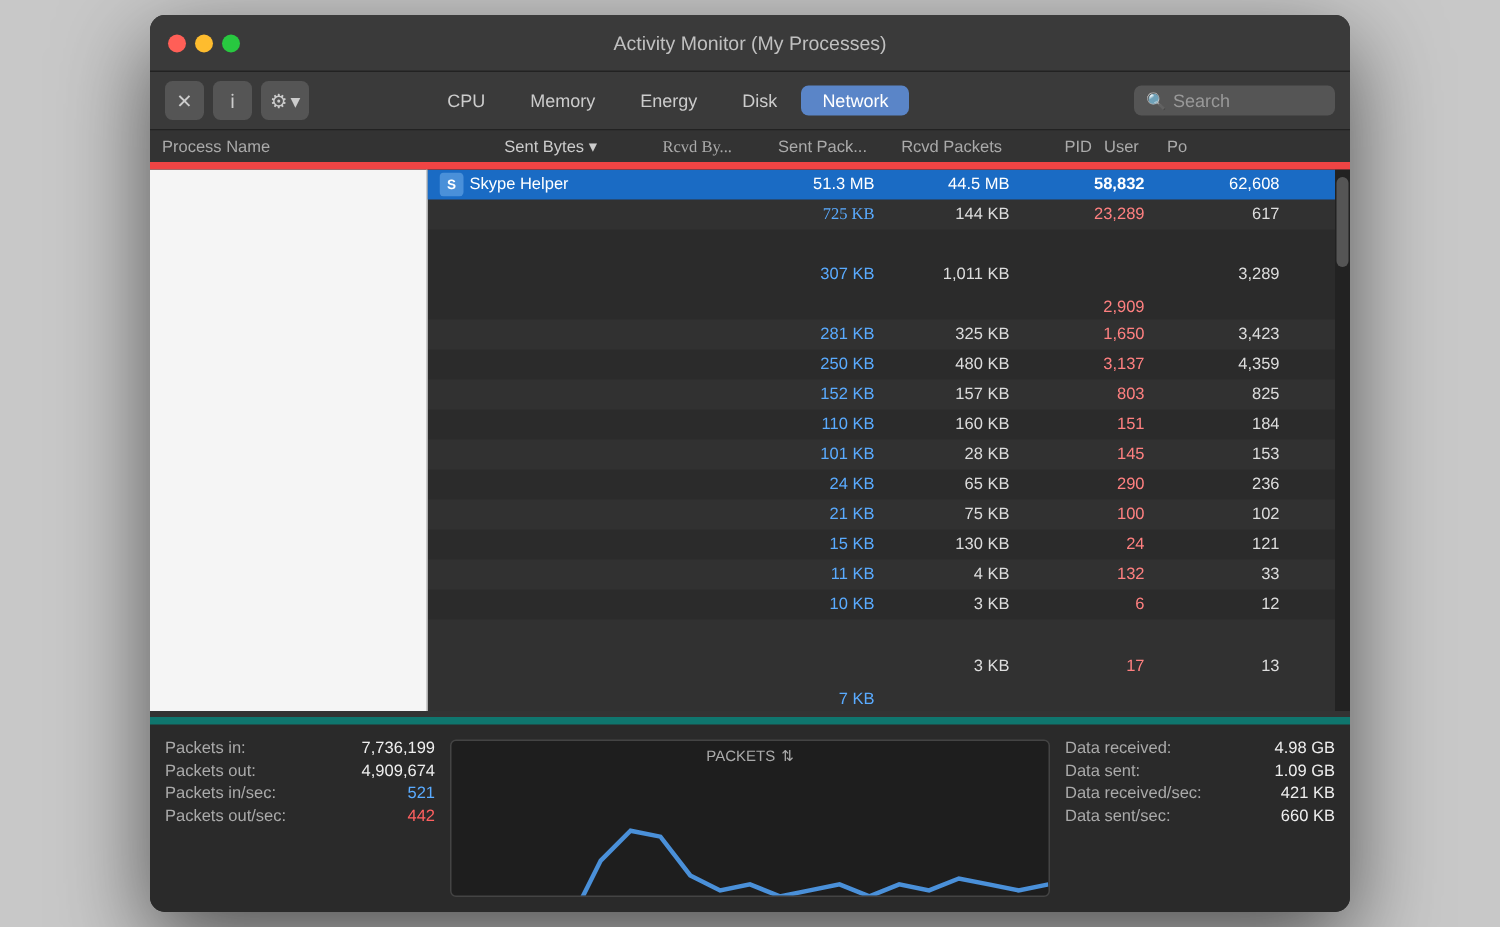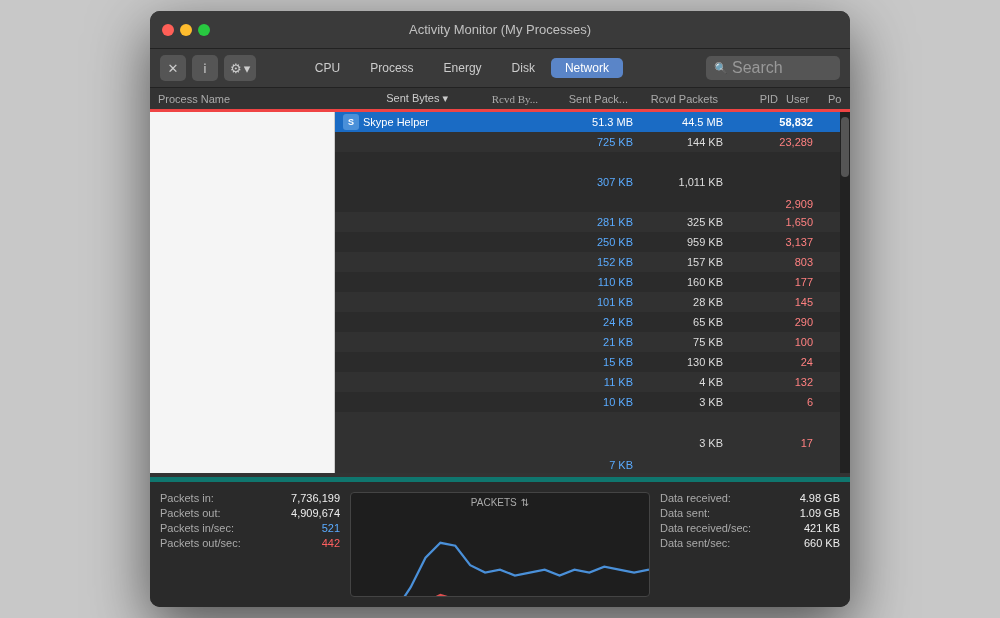--- a/index.html
+++ b/index.html
@@ -7,21 +7,21 @@
       background: #c8c8c8;
       display: flex;
       align-items: center;
       justify-content: center;
       width: 1000px;
       height: 618px;
       font-family: -apple-system, BlinkMacSystemFont, 'Helvetica Neue', Arial, sans-serif;
     }
 
     .window {
-      width: 700px;
+      width: 800px;
       background: #2b2b2b;
       border-radius: 10px;
       box-shadow: 0 20px 60px rgba(0,0,0,0.6);
       overflow: hidden;
       display: flex;
       flex-direction: column;
     }
 
     
     .titlebar {
@@ -112,32 +112,32 @@
       border-radius: 5px;
       padding: 3px 8px;
       gap: 4px;
       margin-left: auto;
     }
     .search-box input {
       background: transparent;
       border: none;
       outline: none;
       color: #ccc;
-      font-size: 16px;
+      font-size: 12px;
       width: 100px;
     }
     .search-box input::placeholder { color: #999; }
     .search-icon { color: #999; font-size: 11px; }
 
     
     .col-headers {
       display: flex;
       align-items: center;
       background: #333;
-      border-bottom: 3px solid #ef4444;
+      border-bottom: 5px solid #ef4444;
       padding: 4px 8px;
       font-size: 11px;
       color: #aaa;
       user-select: none;
     }
     .col-process { flex: 0 0 200px; }
     .col-sent { flex: 0 0 90px; text-align: right; color: #ccc; }
     .col-rcvd { flex: 0 0 90px; text-align: right; font-family: Liberation Serif, serif; }
     .col-sentpkt { flex: 0 0 90px; text-align: right; }
     .col-rcvdpkt { flex: 0 0 90px; text-align: right; }
@@ -318,21 +318,21 @@
     <button class="toolbar-btn">
       <span>ℹ</span>
     </button>
     <button class="toolbar-btn toolbar-btn-gear">
       <span>⚙</span>
       <span>▾</span>
     </button>
 
     <div class="tabs">
       <button class="tab">CPU</button>
-      <button class="tab">Process</button>
+      <button class="tab">Memory</button>
       <button class="tab">Energy</button>
       <button class="tab">Disk</button>
       <button class="tab active">Network</button>
     </div>
 
     <div class="search-box">
       <span class="search-icon">🔍</span>
       <input type="text" placeholder="Search" style="">
     </div>
   </div>
@@ -364,21 +364,21 @@
       <div class="col-rcvd-val">44.5 MB</div>
       <div class="col-sentpkt-val" style="font-weight:bold;">58,832</div>
       <div class="col-rcvdpkt-val">62,608</div>
 
       <div class="col-po-val"></div>
     </div>
           <div class="data-row">
       <div class="col-process">
               <span class="process-name"></span>
             </div>
-      <div class="col-sent-val" style="color:#5aabff;">725 KB</div>
+      <div class="col-sent-val" style="color:#5aabff;font-family:Liberation Serif, serif;">725 KB</div>
       <div class="col-rcvd-val">144 KB</div>
       <div class="col-sentpkt-val" style="color:#ff8080;">23,289</div>
       <div class="col-rcvdpkt-val">617</div>
 
       <div class="col-po-val"></div>
     </div>
           <div class="data-row">
       <div class="col-process">
               <span class="process-name"></span>
             </div>
@@ -396,21 +396,21 @@
       <div class="col-rcvd-val">325 KB</div>
       <div class="col-sentpkt-val" style="color:#ff8080;">1,650</div>
       <div class="col-rcvdpkt-val">3,423</div>
 
     </div>
           <div class="data-row">
       <div class="col-process">
               <span class="process-name"></span>
             </div>
       <div class="col-sent-val" style="color:#5aabff;">250 KB</div>
-      <div class="col-rcvd-val">959 KB</div>
+      <div class="col-rcvd-val">480 KB</div>
       <div class="col-sentpkt-val" style="color:#ff8080;">3,137</div>
       <div class="col-rcvdpkt-val">4,359</div>
 
       <div class="col-po-val"></div>
     </div>
           <div class="data-row">
       <div class="col-process">
               <span class="process-name"></span>
             </div>
       <div class="col-sent-val" style="color:#5aabff;">152 KB</div>
@@ -419,21 +419,21 @@
       <div class="col-rcvdpkt-val">825</div>
 
       <div class="col-po-val"></div>
     </div>
           <div class="data-row">
       <div class="col-process">
               <span class="process-name"></span>
             </div>
       <div class="col-sent-val" style="color:#5aabff;">110 KB</div>
       <div class="col-rcvd-val">160 KB</div>
-      <div class="col-sentpkt-val" style="color:#ff8080;">177</div>
+      <div class="col-sentpkt-val" style="color:#ff8080;">151</div>
       <div class="col-rcvdpkt-val">184</div>
 
       <div class="col-po-val"></div>
     </div>
           <div class="data-row">
       <div class="col-process">
               <span class="process-name"></span>
             </div>
       <div class="col-sent-val" style="color:#5aabff;">101 KB</div>
       <div class="col-rcvd-val">28 KB</div>

